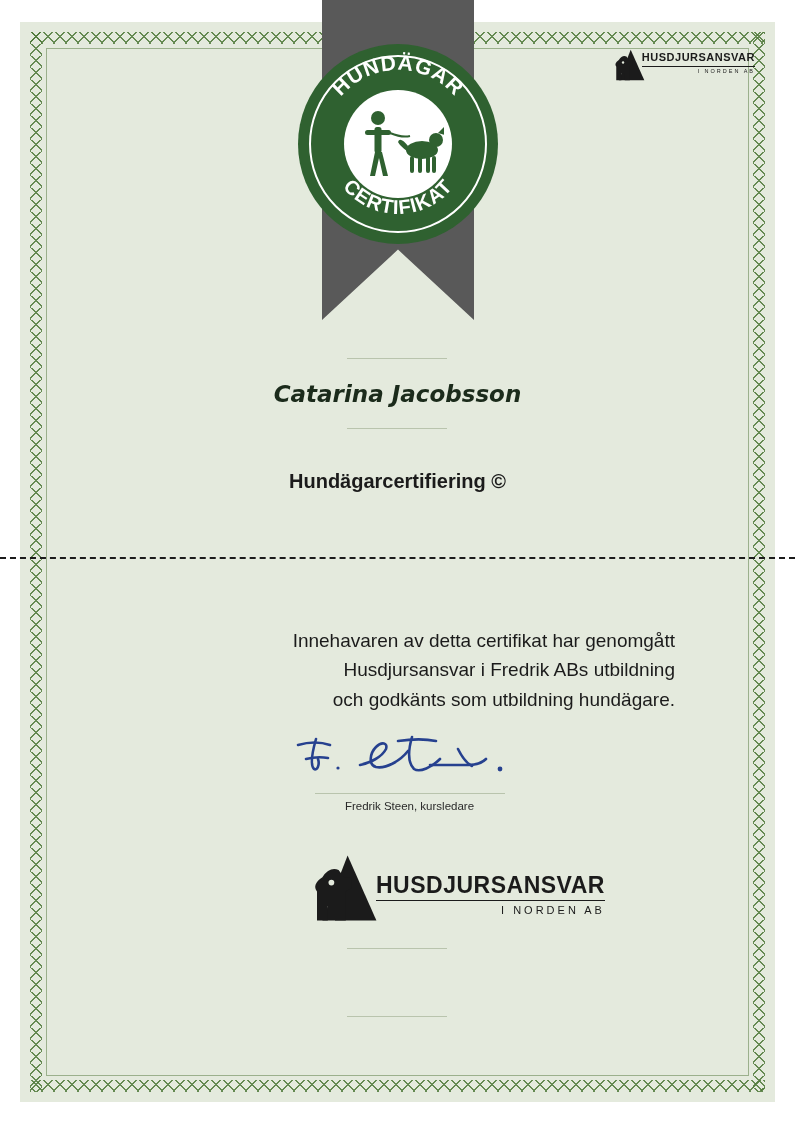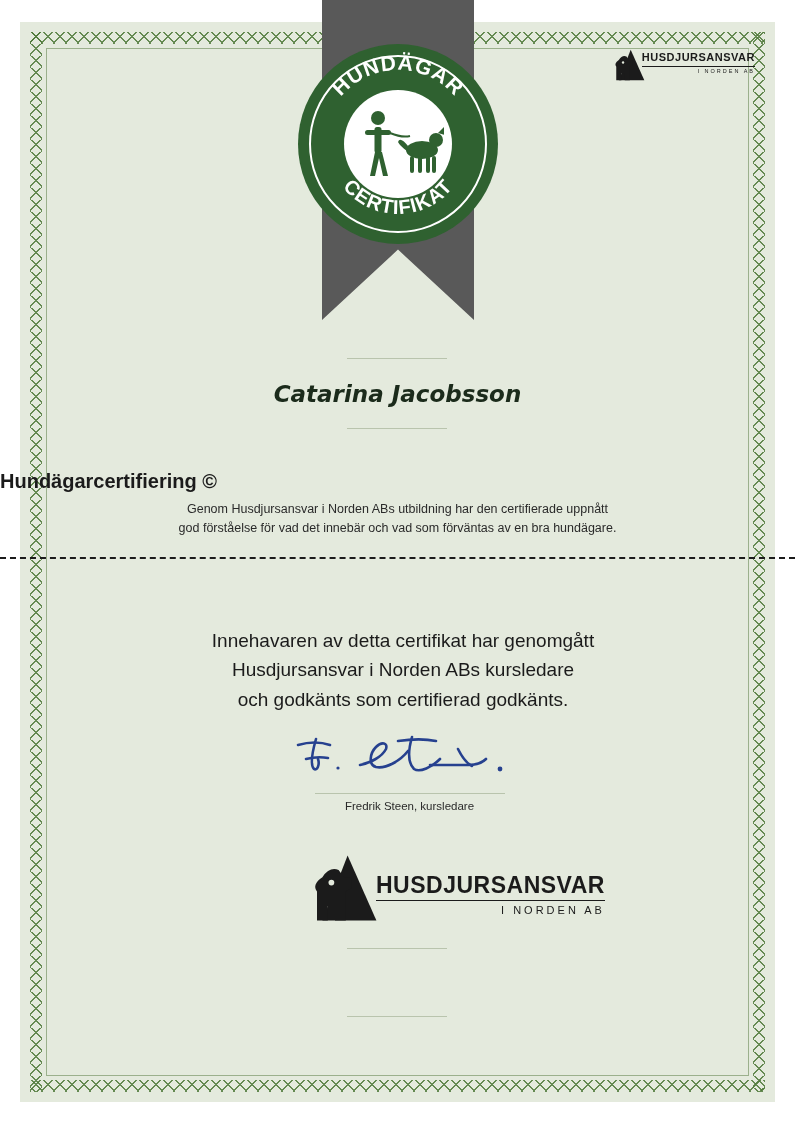--- a/index.html
+++ b/index.html
@@ -184,41 +184,42 @@
     color: #1b2b1b;
     font-family: "DejaVu Sans", sans-serif;
   }
   .rule-name-top { position: absolute; left: 347px; top: 358px; }
   .rule-name-bot { position: absolute; left: 347px; top: 428px; }
 
   .cert-title {
     position: absolute;
     left: 0; right: 0;
     top: 470px;
+    text-align: center;
     font-size: 20px;
     font-weight: bold;
     color: #1b1b1b;
   }
   .cert-desc {
     position: absolute;
     left: 120px;
     right: 120px;
     top: 500px;
     text-align: center;
     font-size: 12.5px;
     line-height: 1.55;
     color: #2a2a2a;
   }
 
   .statement {
     position: absolute;
     left: 131px;
     right: 120px;
     top: 626px;
-    text-align: center;
+    text-align: right;
     font-size: 19px;
     line-height: 1.55;
     color: #1b1b1b;
   }
 
   .signature {
     position: absolute;
     left: 0; right: 0;
     top: 735px;
     text-align: center;
@@ -312,31 +313,27 @@
       <div class="logo-rule"></div>
       <div class="logo-text-sub">I NORDEN AB</div>
     </div>
   </div>
 
   <div class="rule-sm rule-name-top"></div>
   <div class="name">Catarina Jacobsson</div>
   <div class="rule-sm rule-name-bot"></div>
 
   <div class="cert-title">Hundägarcertifiering ©</div>
-  <div class="cert-desc">
-    <div>Genom Husdjursansvar i Norden ABs utbildning har den certifierade uppnått</div>
-    <div>god förståelse för vad det innebär och vad som förväntas av en bra hundägare.</div>
-  </div>
 
   <div class="tear"></div>
 
   <div class="statement">
     <div>Innehavaren av detta certifikat har genomgått</div>
-    <div>Husdjursansvar i Norden ABs kursledare</div>
-    <div>och godkänts som certifierad godkänts.</div>
+    <div>Husdjursansvar i Fredrik ABs utbildning</div>
+    <div>och godkänts som utbildning hundägare.</div>
   </div>
 
   <div class="signature">
     <svg class="sig-svg" width="240" height="52" viewBox="0 0 240 52">
       <g fill="none" stroke="#26418f" stroke-width="2.6" stroke-linecap="round">
         <path d="M8 10 C 22 6, 34 8, 40 10"></path>
         <path d="M26 4 C 22 18, 20 30, 24 34 C 27 36, 30 30, 28 24"></path>
         <path d="M16 24 C 24 22, 32 22, 38 23"></path>
         <circle cx="48" cy="33" r="1.6" fill="#26418f" stroke="none"></circle>
         <path d="M70 30 C 80 28, 92 22, 96 14 C 98 8, 92 6, 86 12 C 80 18, 78 30, 86 32 C 96 34, 110 26, 118 16"></path>

